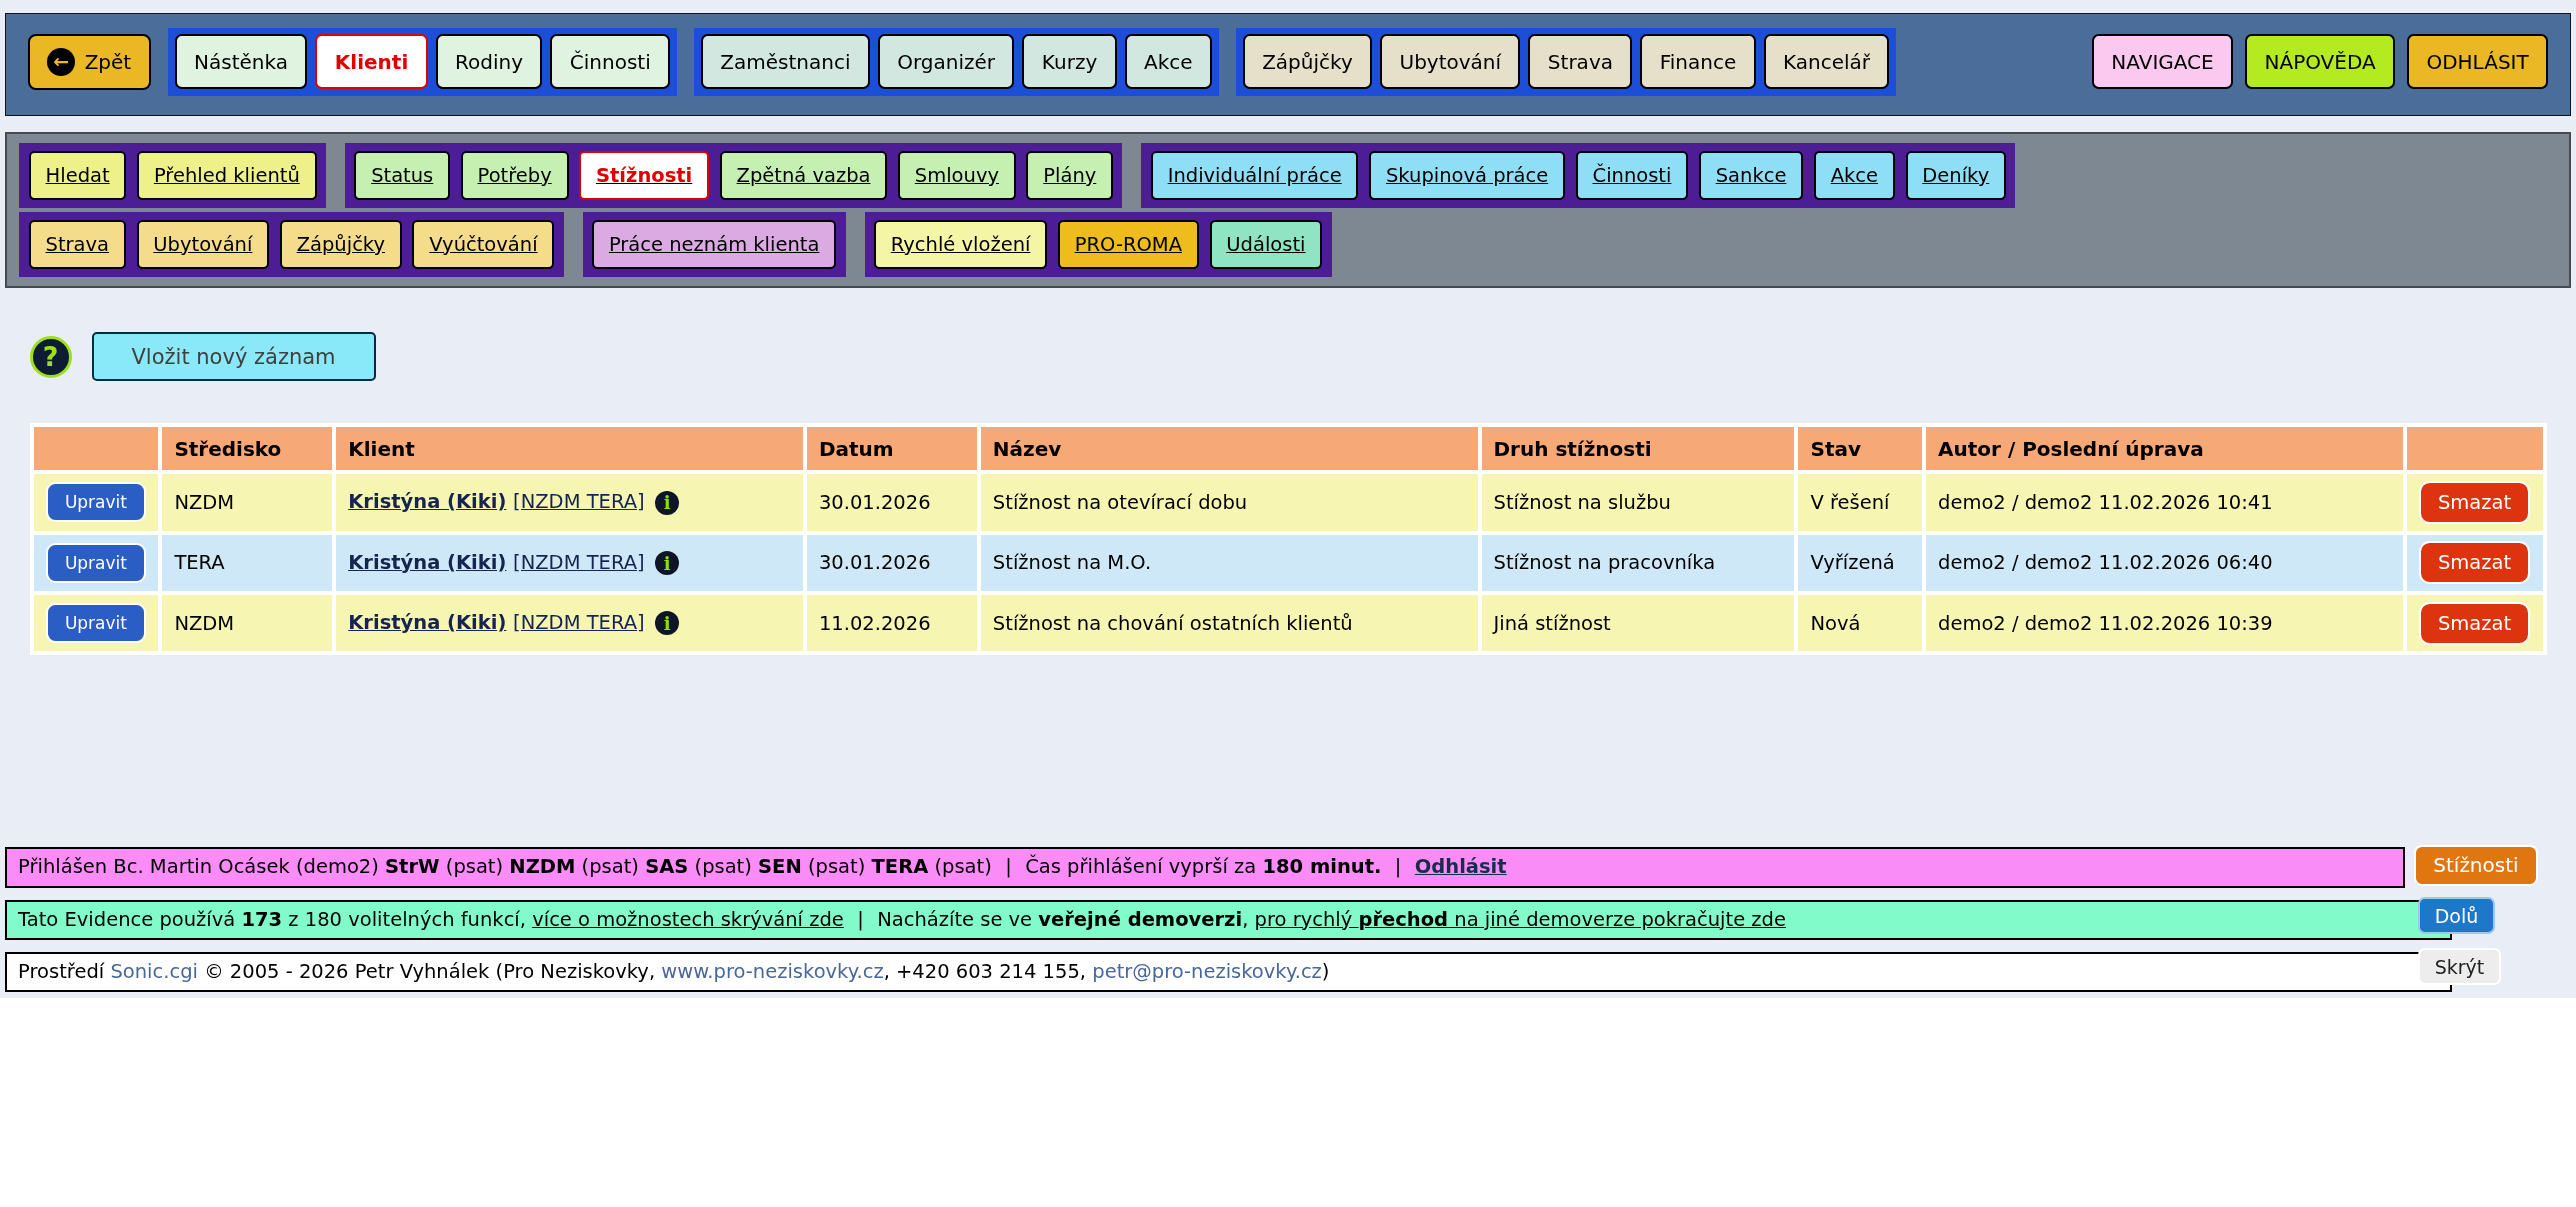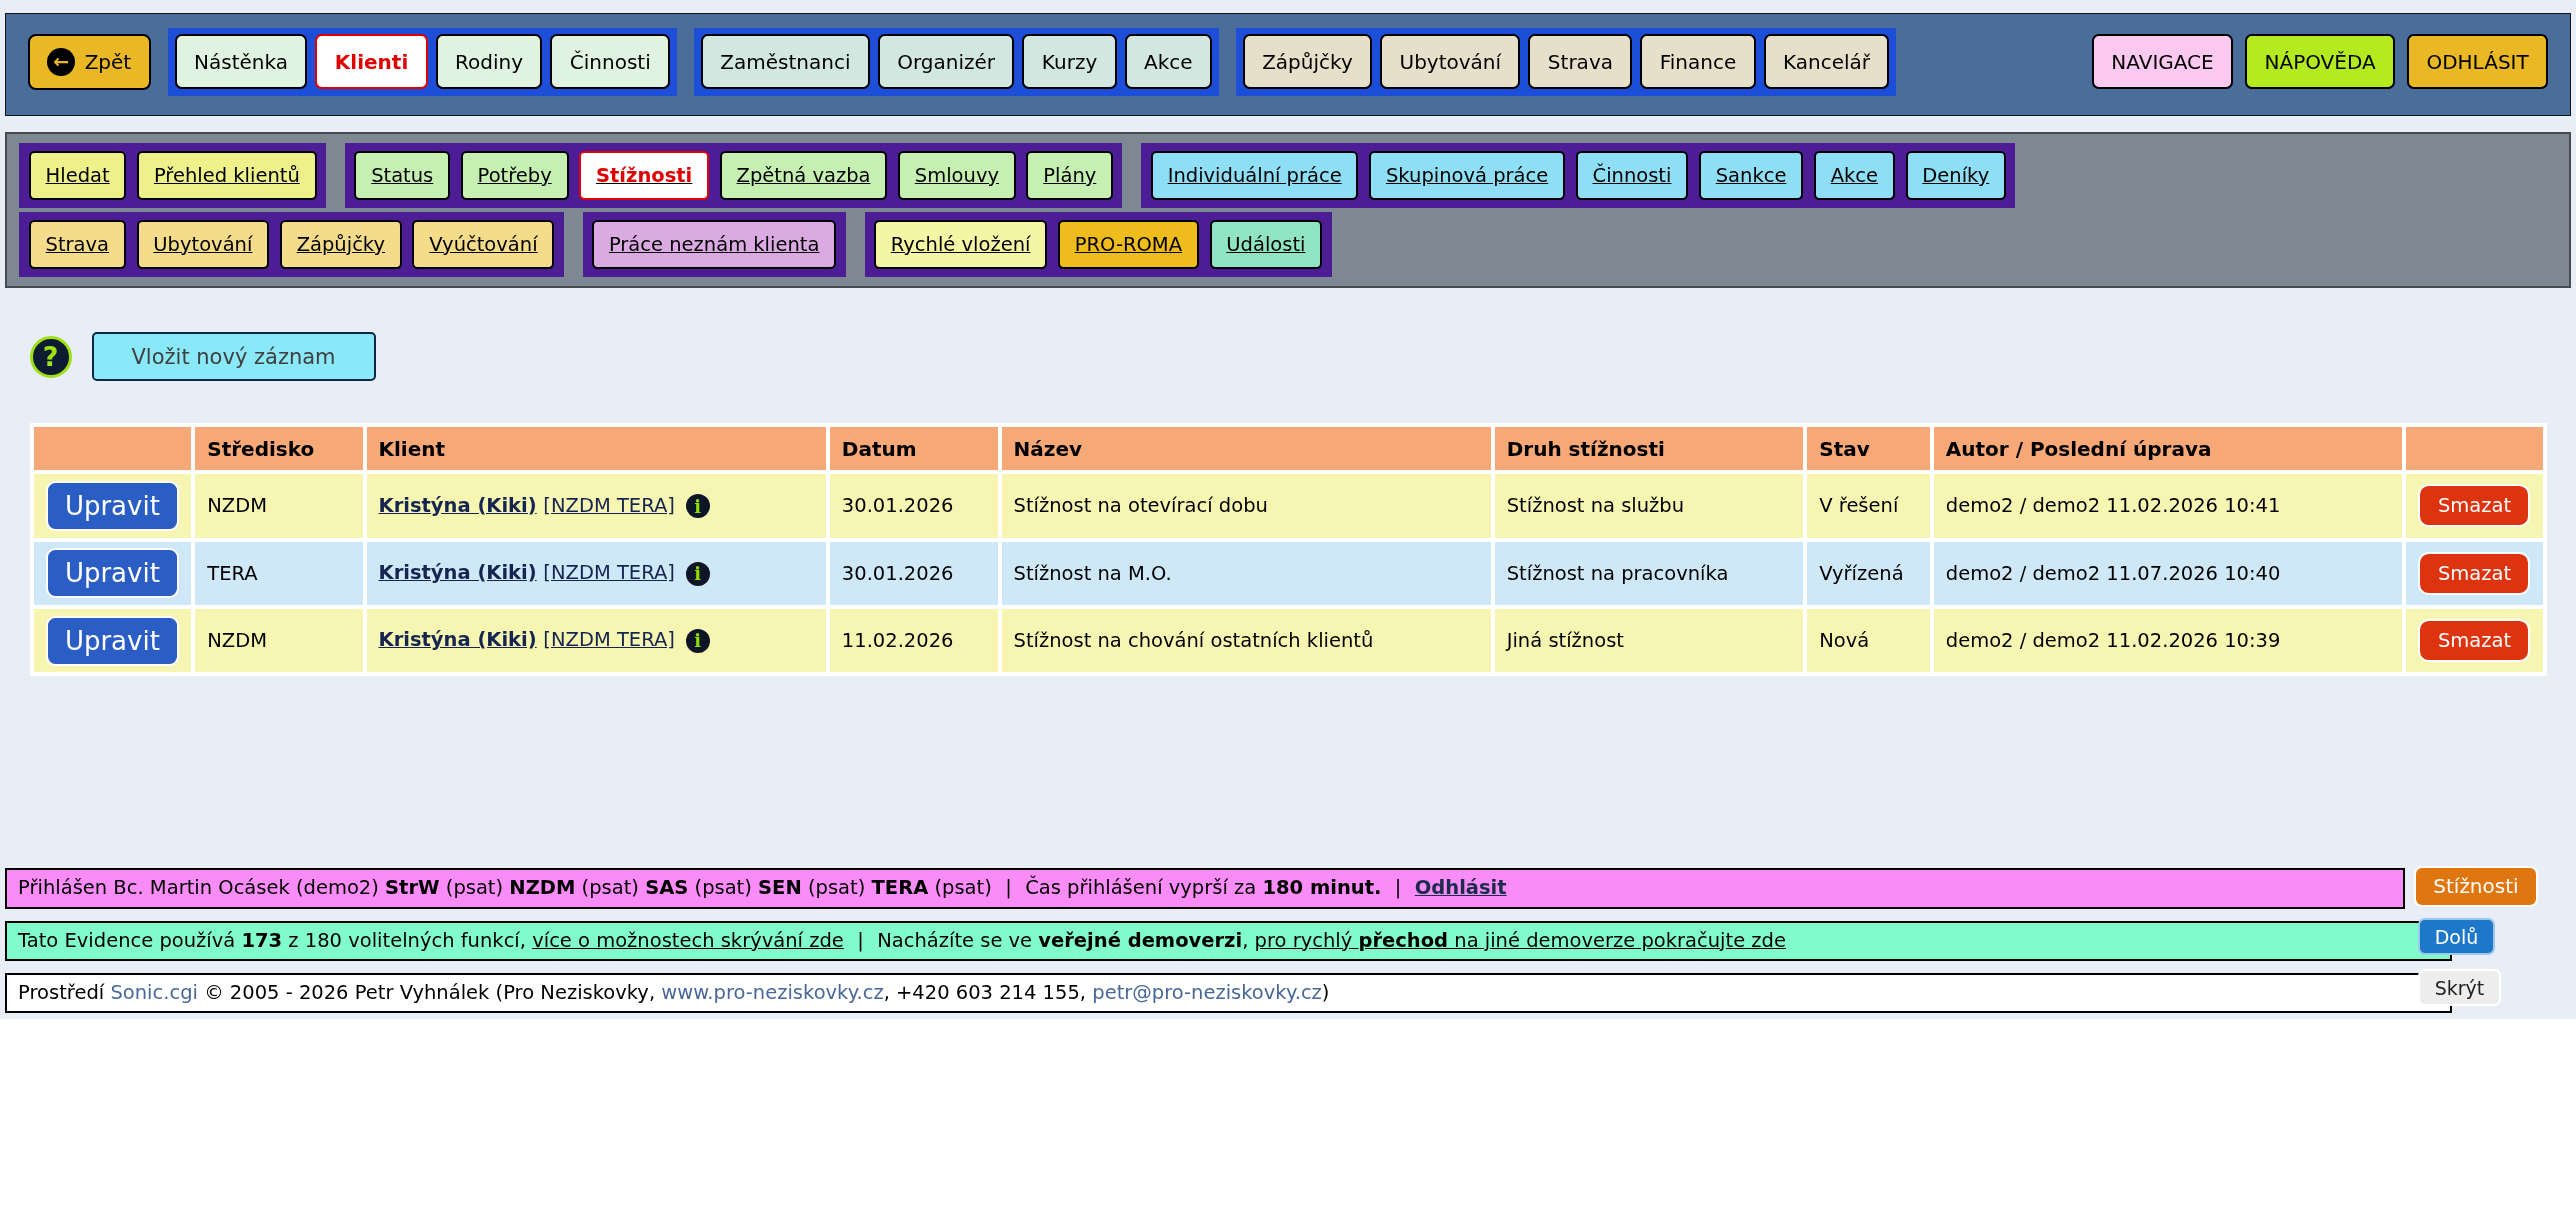--- a/index.html
+++ b/index.html
@@ -63,21 +63,21 @@
                 font-family:inherit; cursor:pointer; }
 
   .data-table { margin-top:42px; border-collapse:separate; border-spacing:4px; background:#fff; }
   .data-table th { background:#f7a877; font-size:20px; font-weight:bold; text-align:left;
                    padding:9.4px 12px; white-space:nowrap; }
   .data-table td { font-size:19.5px; padding:6.7px 12px; height:50px; vertical-align:middle;
                    white-space:nowrap; }
   tr.row-a td { background:#f6f6b2; }
   tr.row-b td { background:#cfe8f7; }
   .edit-btn { background:#2b5ec5; color:#fff; border:2px solid #fff; border-radius:9.4px;
-              font-size:26px; padding:8px 17.4px; font-family:inherit; cursor:pointer; }
+              font-size:17px; padding:8px 17.4px; font-family:inherit; cursor:pointer; }
   .del-btn  { background:#dd330e; color:#fff; border:2px solid #fff; border-radius:10.7px;
               font-size:19.5px; padding:8px 17.4px; font-family:inherit; cursor:pointer; }
   .client-link { color:#15254f; text-decoration:underline; cursor:pointer; }
   .client-link .b { font-weight:bold; }
   .client-link .tag { margin-left:6.7px; font-weight:normal; }
   .info-icon { display:inline-flex; width:24px; height:24px; border-radius:50%;
                background:#0d1526; color:#8ede00; font-weight:bold; font-size:18px;
                align-items:center; justify-content:center; margin-left:10.7px;
                vertical-align:middle; cursor:pointer;
                font-family:"DejaVu Serif","Liberation Serif",serif; }
@@ -228,21 +228,21 @@
           <td><button class="del-btn">Smazat</button></td>
         </tr>
         <tr class="row-b">
           <td><button class="edit-btn">Upravit</button></td>
           <td>TERA</td>
           <td><a class="client-link"><span class="b">Kristýna (Kiki)</span><span class="tag">[NZDM TERA]</span></a><span class="info-icon">i</span></td>
           <td>30.01.2026</td>
           <td>Stížnost na M.O.</td>
           <td>Stížnost na pracovníka</td>
           <td>Vyřízená</td>
-          <td>demo2 / demo2 11.07.2026 10:40</td>
+          <td>demo2 / demo2 11.02.2026 06:40</td>
           <td><button class="del-btn">Smazat</button></td>
         </tr>
         <tr class="row-a">
           <td><button class="edit-btn">Upravit</button></td>
           <td>NZDM</td>
           <td><a class="client-link"><span class="b">Kristýna (Kiki)</span><span class="tag">[NZDM TERA]</span></a><span class="info-icon">i</span></td>
           <td>11.02.2026</td>
           <td>Stížnost na chování ostatních klientů</td>
           <td>Jiná stížnost</td>
           <td>Nová</td>

